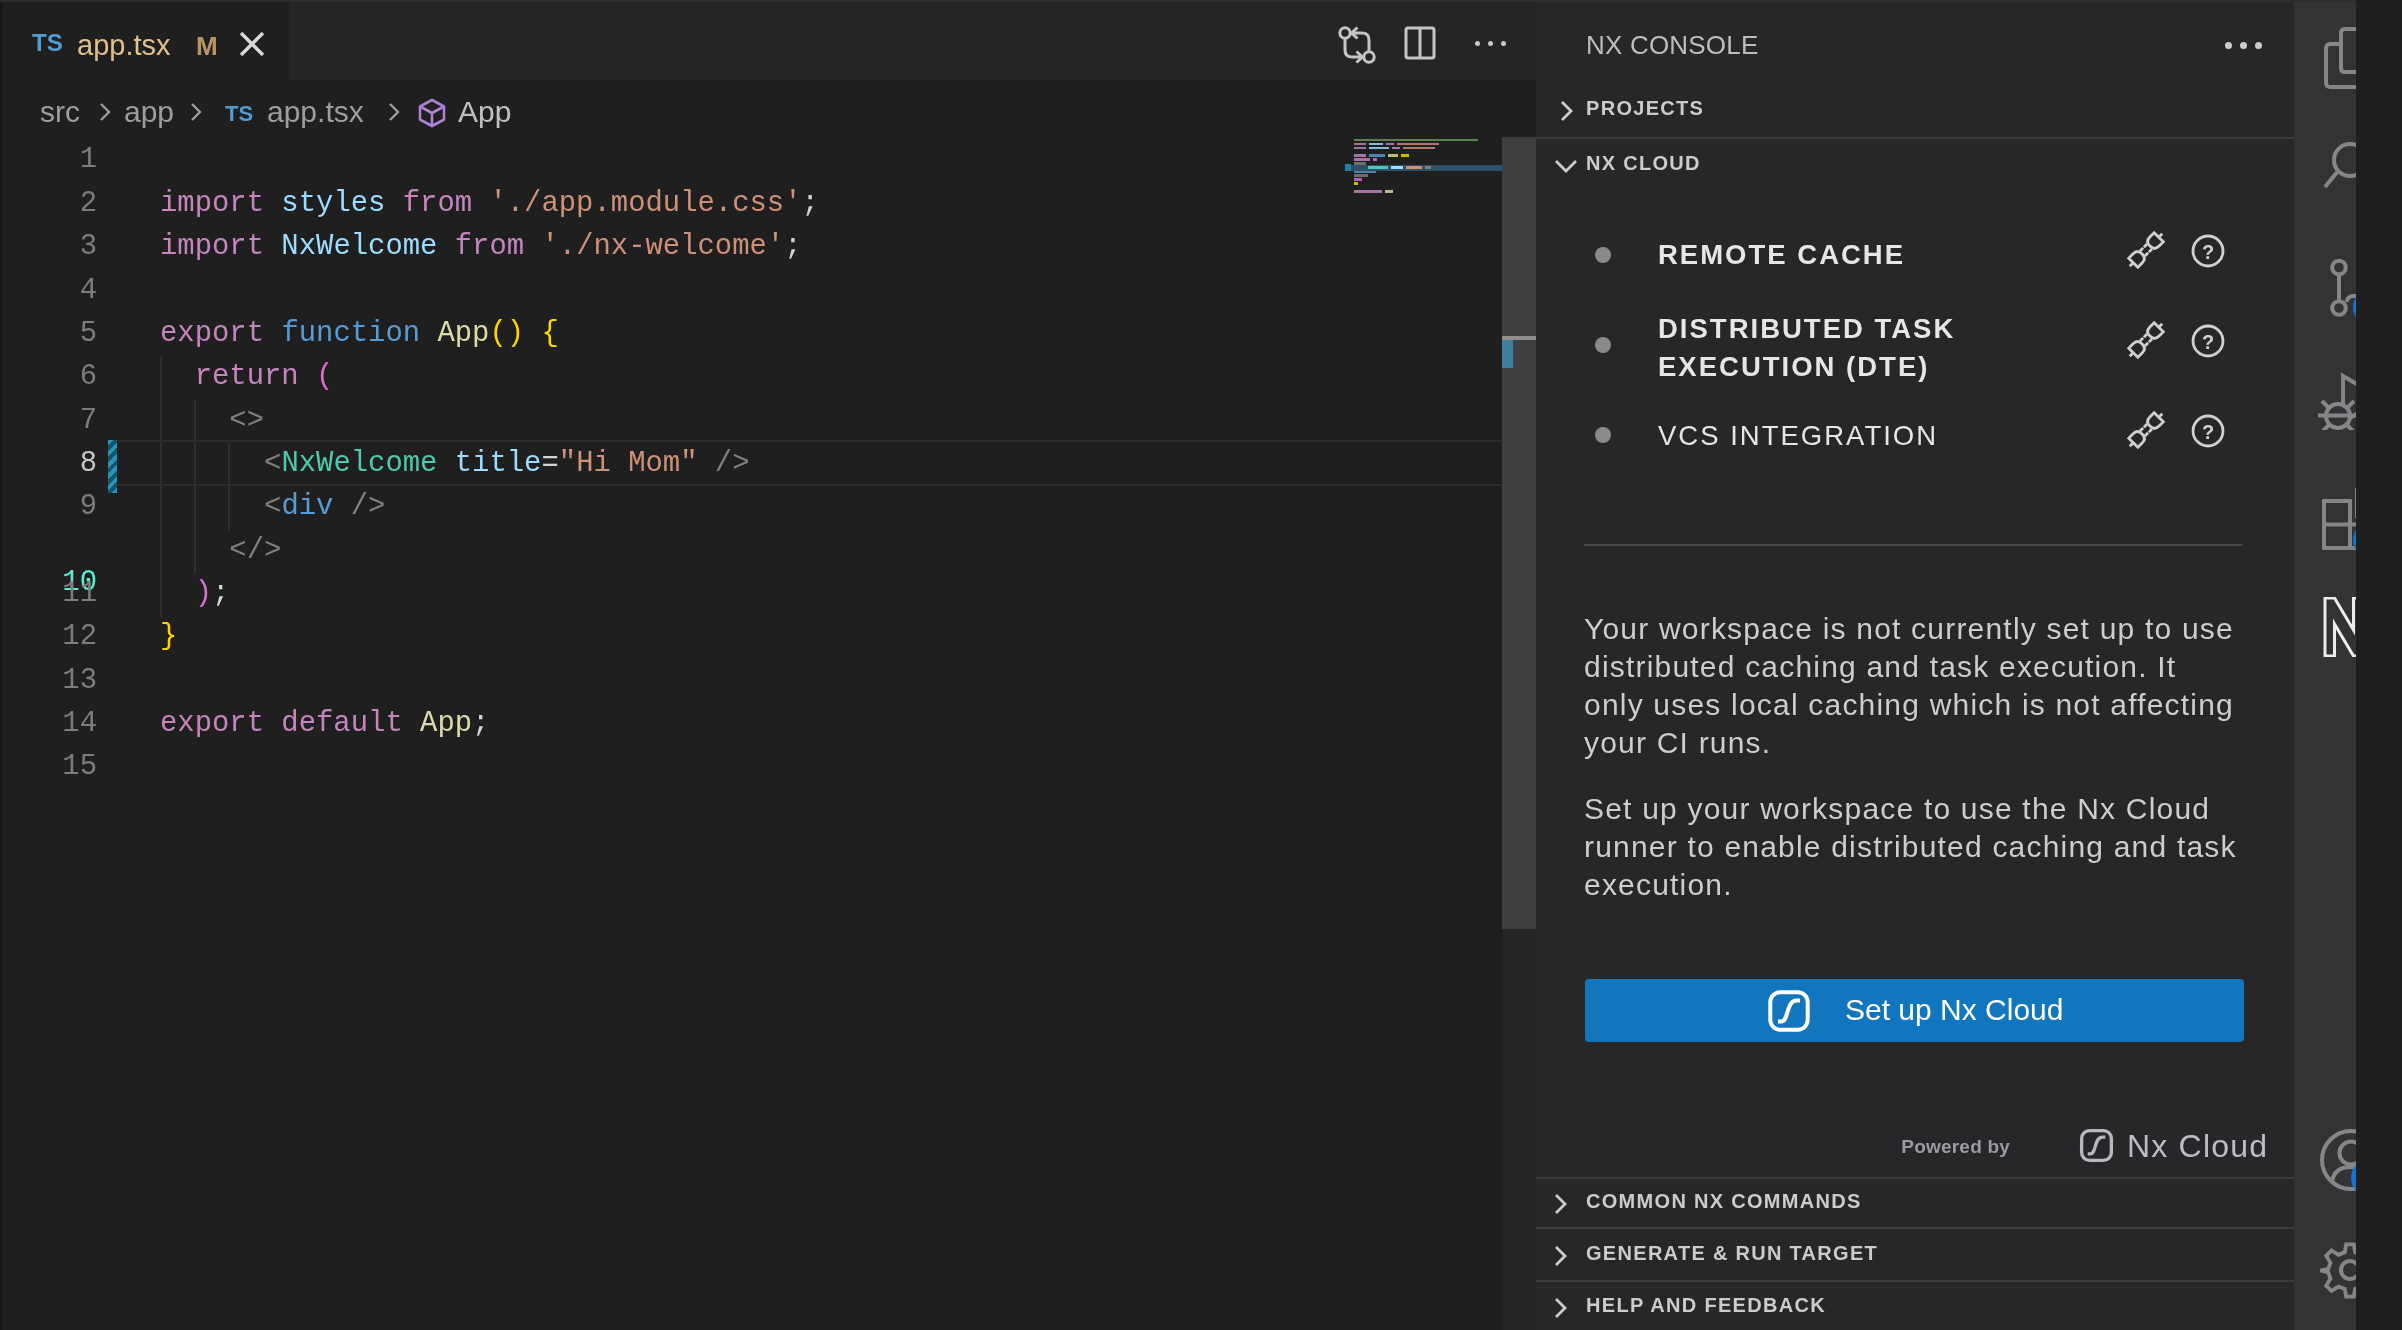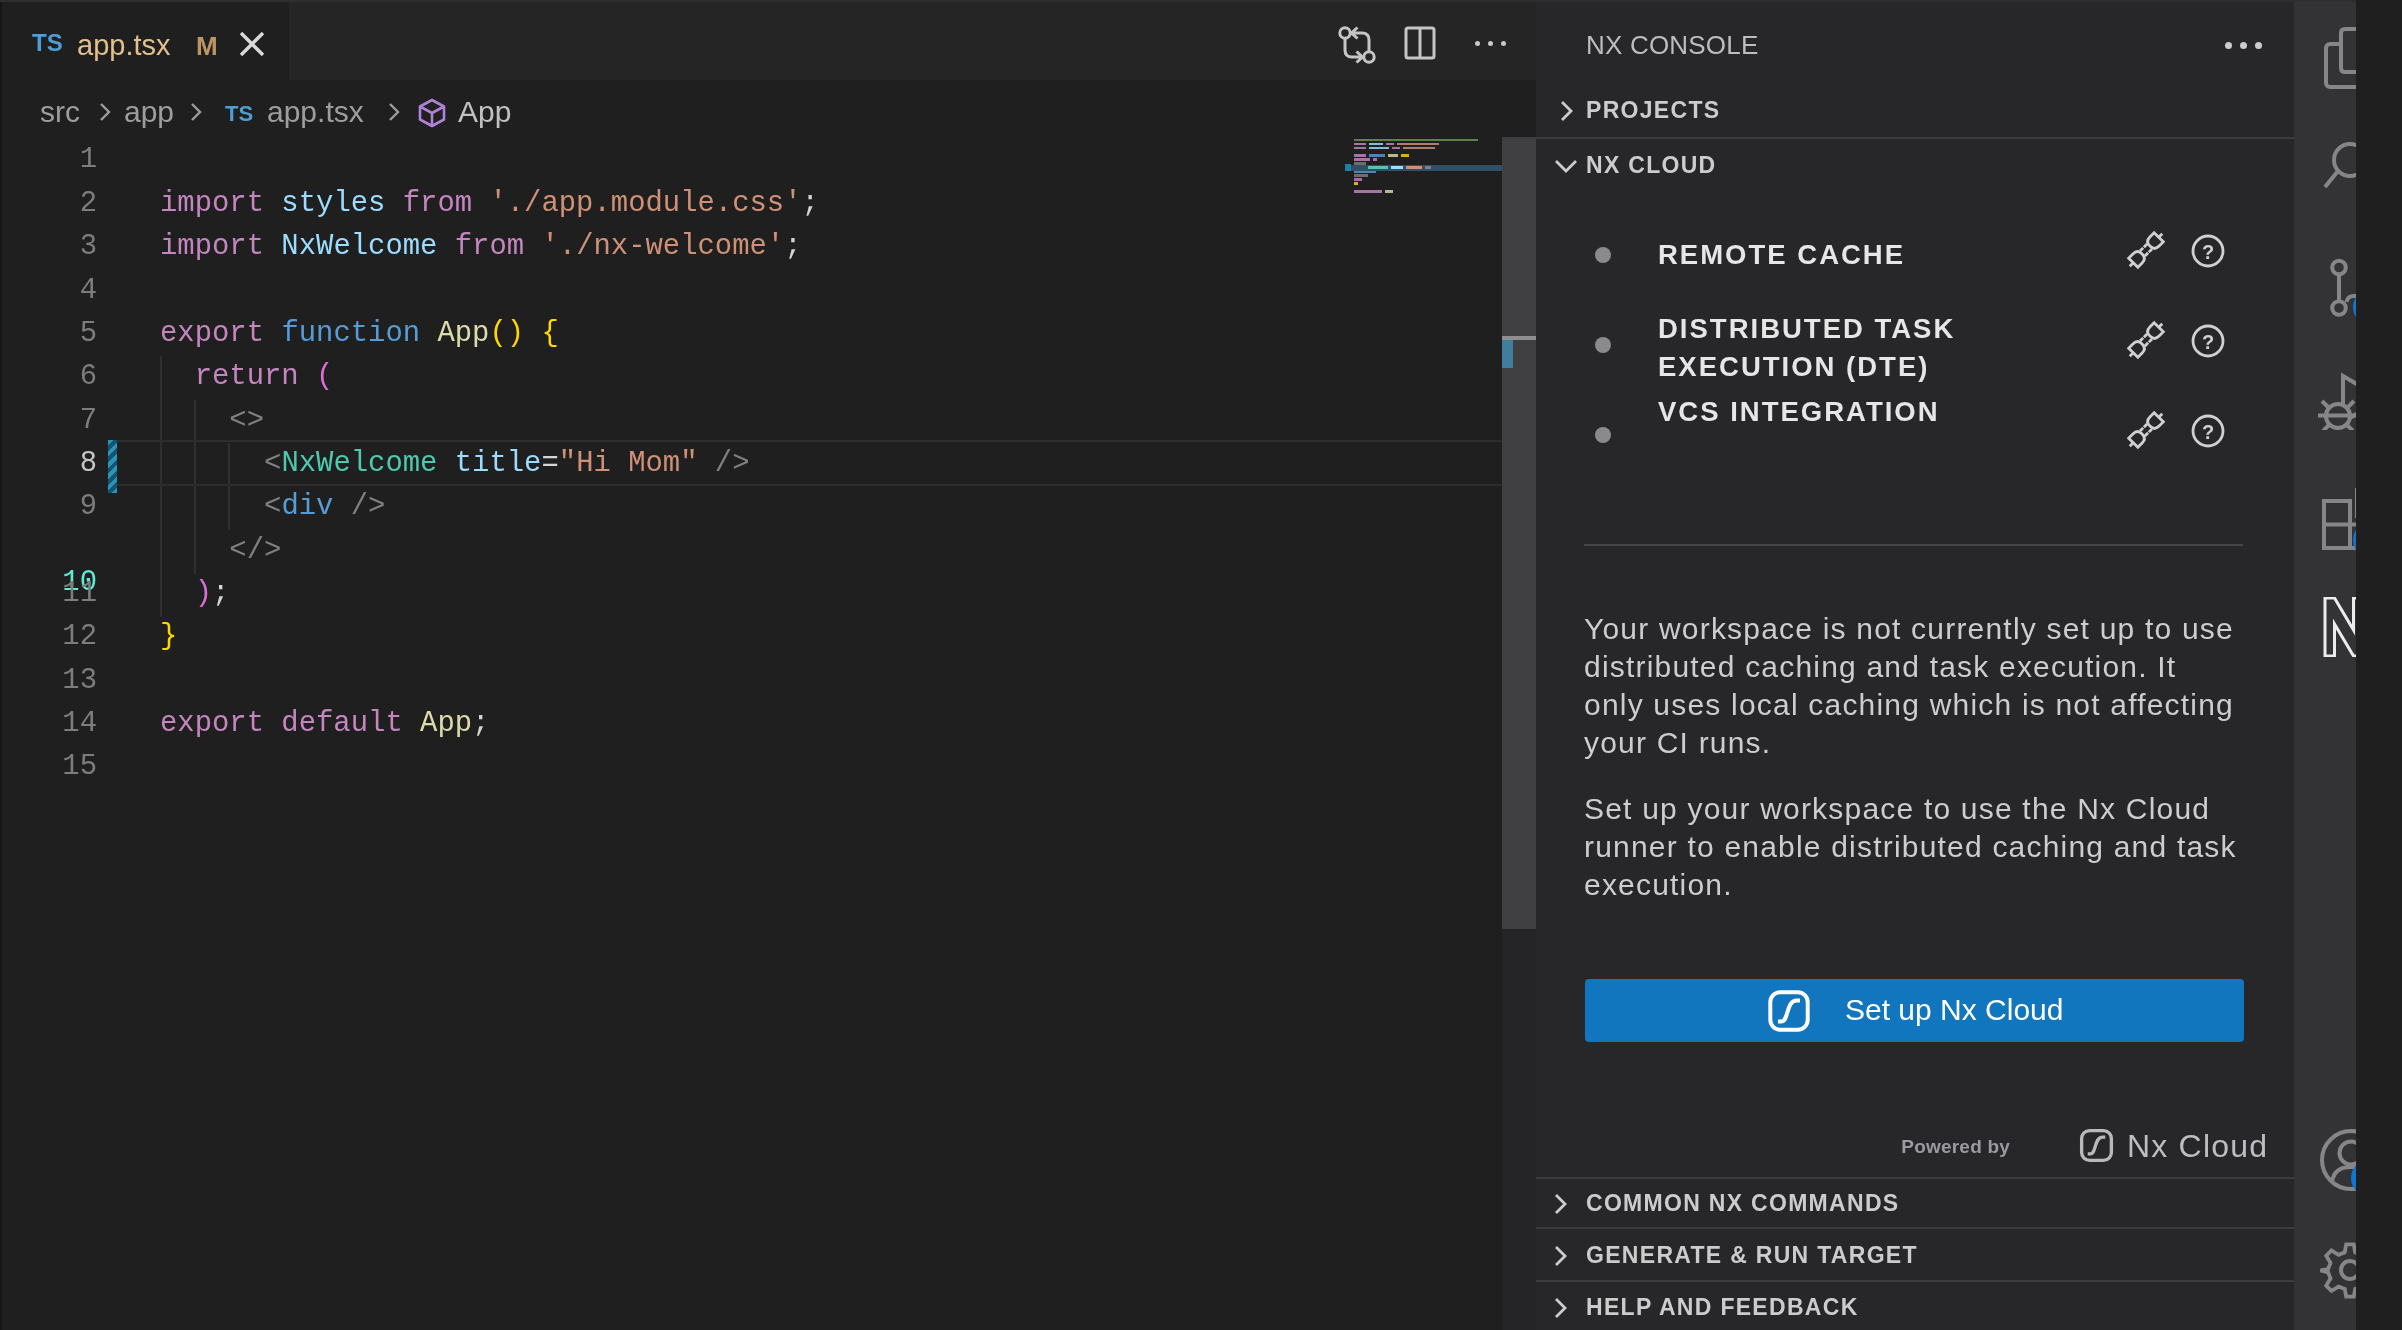--- a/index.html
+++ b/index.html
@@ -8,21 +8,21 @@
   .abs { position:absolute; }
   #stage { position:relative; width:2356px; height:1330px; overflow:hidden; }
   .mono { font-family:"Liberation Mono", monospace; font-size:28.9px; line-height:43.35px; white-space:pre; }
   .cm{color:#6A9955}.kw{color:#C586C0}.fkw{color:#569CD6}.vr{color:#9CDCFE}
   .st{color:#CE9178}.cl{color:#4EC9B0}.fn{color:#DCDCAA}.b1{color:#FFD700}
   .b2{color:#DA70D6}.pu{color:#D4D4D4}.jx{color:#808080}.bl{color:#569CD6}
   .codeline { position:absolute; left:160px; height:43.35px; }
   .lnum { position:absolute; width:97px; text-align:right; color:#7d7d7d; }
   .guide { position:absolute; width:2px; background:#2f2f2f; }
   .para { font-size:30px; line-height:38px; color:#cdcdcd; white-space:pre; letter-spacing:1.2px; }
-  .phead { color:#cccccc; font-weight:700; font-size:23px; letter-spacing:1.3px; }
+  .phead { color:#cccccc; font-weight:700; font-size:20px; letter-spacing:1.3px; }
 </style>
 </head>
 <body>
 <div id="stage">
 <div class="abs" style="left:0;top:0;width:2px;height:1330px;background:#161617;z-index:50;"></div>
 <div class="abs" style="left:0;top:0;width:2402px;height:2px;background:#2e2e30;z-index:51;"></div>
 <div class="abs" style="left:0;top:0;width:1536px;height:80px;background:#252526;"></div>
 <div class="abs" style="left:2px;top:0;width:287px;height:80px;background:#1f1f1f;"></div>
 <div class="abs" style="left:32px;top:29px;font-size:24px;font-weight:700;color:#4f9dd3;">TS</div>
 <div class="abs" style="left:77px;top:29px;font-size:29px;color:#e0c08d;">app.tsx</div>
@@ -170,21 +170,21 @@
 <path d="M41 16.5 L35 16.5 Q28.5 16.5 28.5 23 Q28.5 29.5 35 29.5 L41 29.5 Z"></path>
 <path d="M28 19.5 L23.5 19.5 M28 26.5 L23.5 26.5"></path>
 <path d="M41 23 L46 23"></path>
 </g>
     </svg>
 <svg class="abs" style="left:2191px;top:324px" width="34" height="34" viewBox="0 0 34 34">
 <circle cx="17" cy="17" r="15" stroke="#d0d0d0" stroke-width="2.8" fill="none"></circle>
 <text x="17" y="24.5" text-anchor="middle" font-size="20" font-weight="700" fill="#d0d0d0" font-family="Liberation Sans">?</text>
     </svg>
 <div class="abs" style="left:1595px;top:427px;width:16px;height:16px;border-radius:50%;background:#8a8a8a;"></div>
-<div class="abs" style="left:1658px;top:396px;font-size:27.5px;font-weight:700;color:#e6e6e6;letter-spacing:2px;">VCS INTEGRATION</div>
+<div class="abs" style="left:1658px;top:420px;font-size:27.5px;font-weight:400;color:#e6e6e6;letter-spacing:2px;">VCS INTEGRATION</div>
 <svg class="abs" style="left:2123px;top:407px" width="46" height="46" viewBox="0 0 46 46">
 <g stroke="#d0d0d0" stroke-width="2.8" fill="none" transform="rotate(-45 23 23)">
 <path d="M0 23 L5 23"></path>
 <path d="M5 16.5 L11 16.5 Q17.5 16.5 17.5 23 Q17.5 29.5 11 29.5 L5 29.5 Z"></path>
 <path d="M18 19.5 L22.5 19.5 M18 26.5 L22.5 26.5"></path>
 <path d="M41 16.5 L35 16.5 Q28.5 16.5 28.5 23 Q28.5 29.5 35 29.5 L41 29.5 Z"></path>
 <path d="M28 19.5 L23.5 19.5 M28 26.5 L23.5 26.5"></path>
 <path d="M41 23 L46 23"></path>
 </g>
     </svg>

